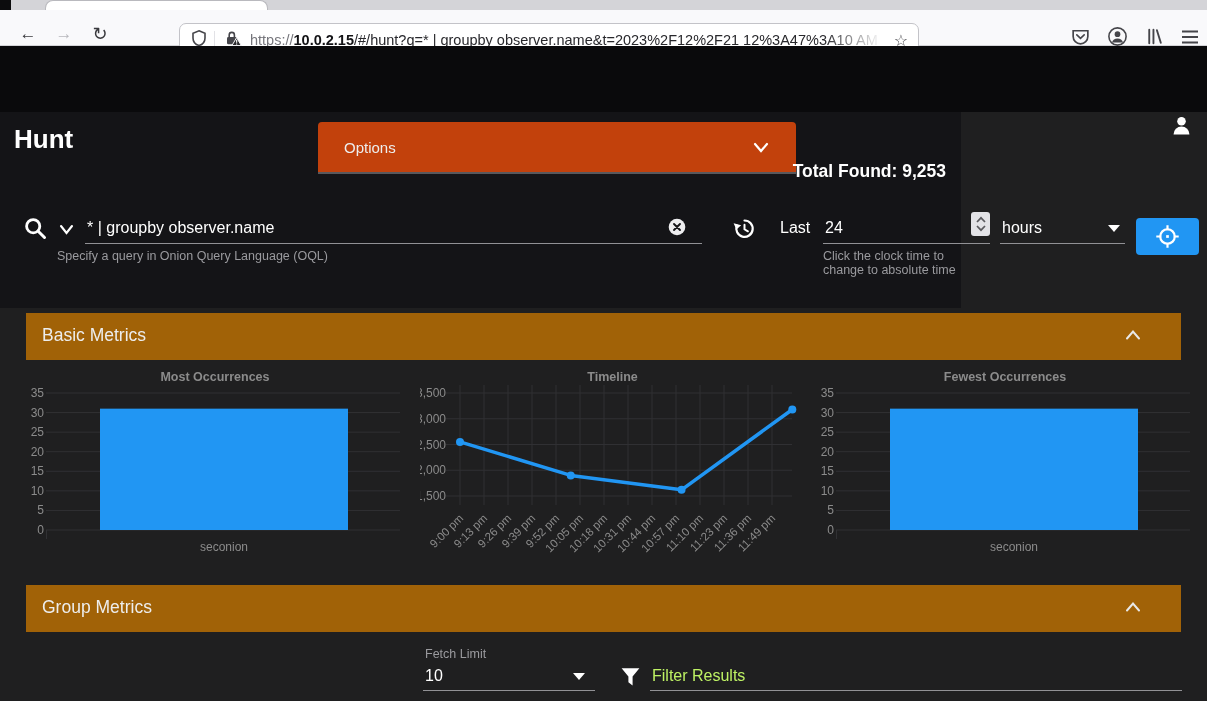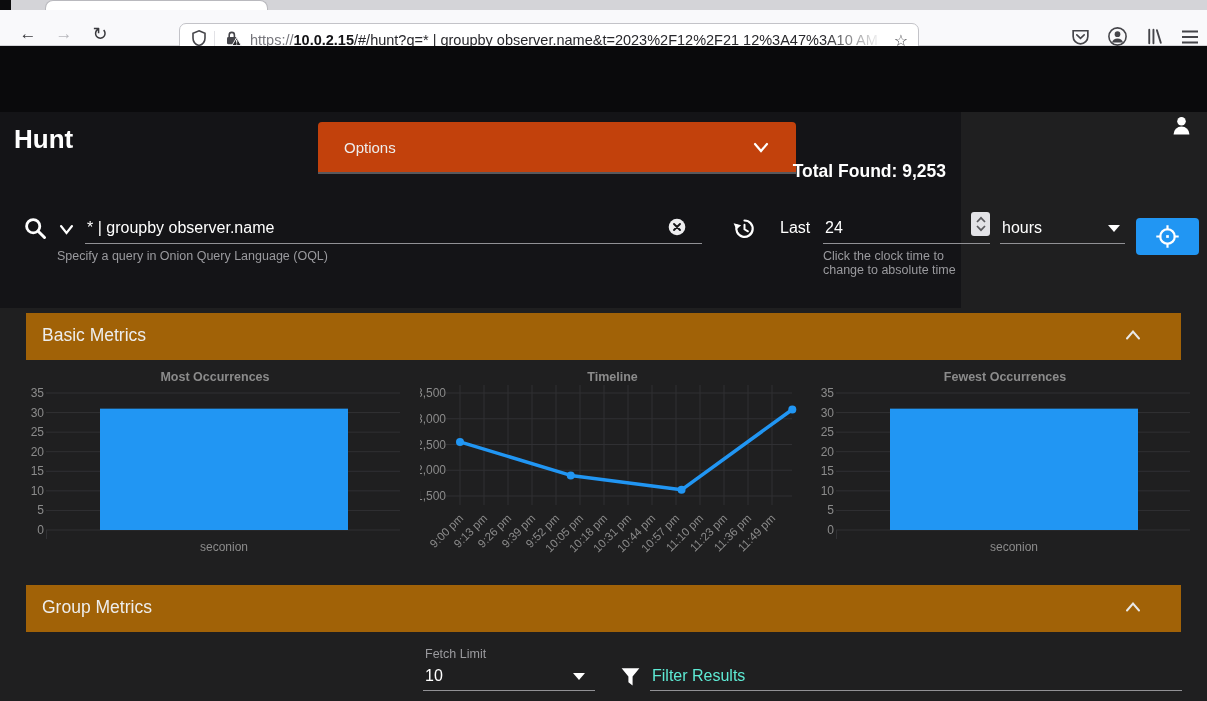--- a/index.html
+++ b/index.html
@@ -41,21 +41,21 @@
   .huntzone { position:absolute; left:0; top:112px; width:961px; height:196px; background:#141417; }
   .page-title { position:absolute; left:14px; top:12px; font-size:26px; font-weight:bold; color:#fff; }
   .options-panel { position:absolute; left:318px; top:10px; width:478px; height:52px; background:#c2410c;
                    border-radius:4px 4px 0 0; border-bottom:2px solid #58585c; }
   .options-panel .lbl { position:absolute; left:26px; top:17px; font-size:15px; color:#ededed; }
   .options-panel .chev { position:absolute; right:24px; top:17px; }
   .total-found { position:absolute; right:15px; top:14px; font-size:17.5px; font-weight:bold; color:#fff;margin-top:35px; }
 
   .field { position:absolute; border-bottom:1px solid #919195; color:#fff; font-size:16px; }
   .field .val { position:absolute; left:2px; top:5px; }
-  .placeholder { color:#5eead4; }
+  .placeholder { color:#bef264; }
   .hint { position:absolute; font-size:12.5px; color:#9a9a9e; line-height:13.5px; }
   .tri-down { width:0; height:0; border-left:6px solid transparent; border-right:6px solid transparent;
               border-top:7px solid #fff; }
   .clearbtn { position:absolute; right:16px; top:4px; }
   .spinner { position:absolute; right:0; top:-2px; width:19px; height:24px; background:#e3e3e7;
              border-radius:3px; display:flex; align-items:center; justify-content:center; }
   .huntbtn { position:absolute; left:1136px; top:106px; width:63px; height:37px; background:#2196f3;
              border-radius:4px; display:flex; align-items:center; justify-content:center; }
 
   

